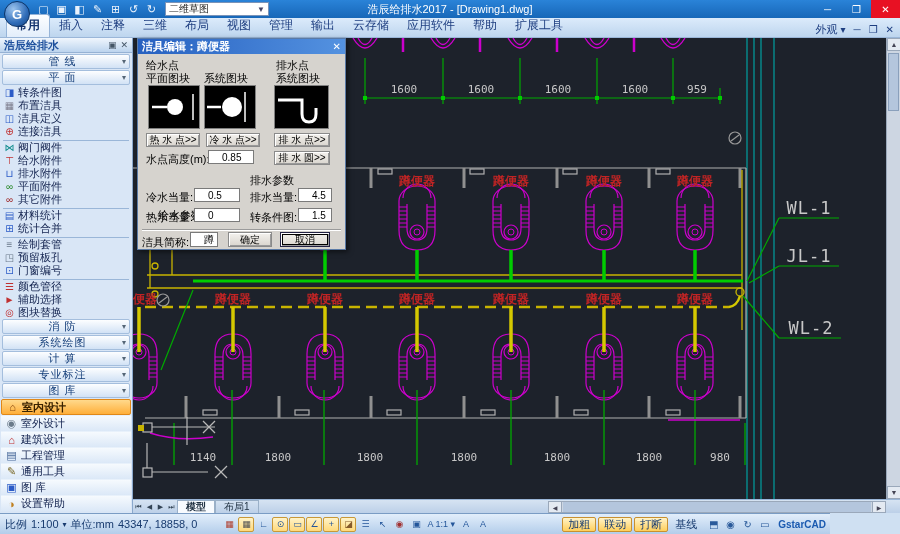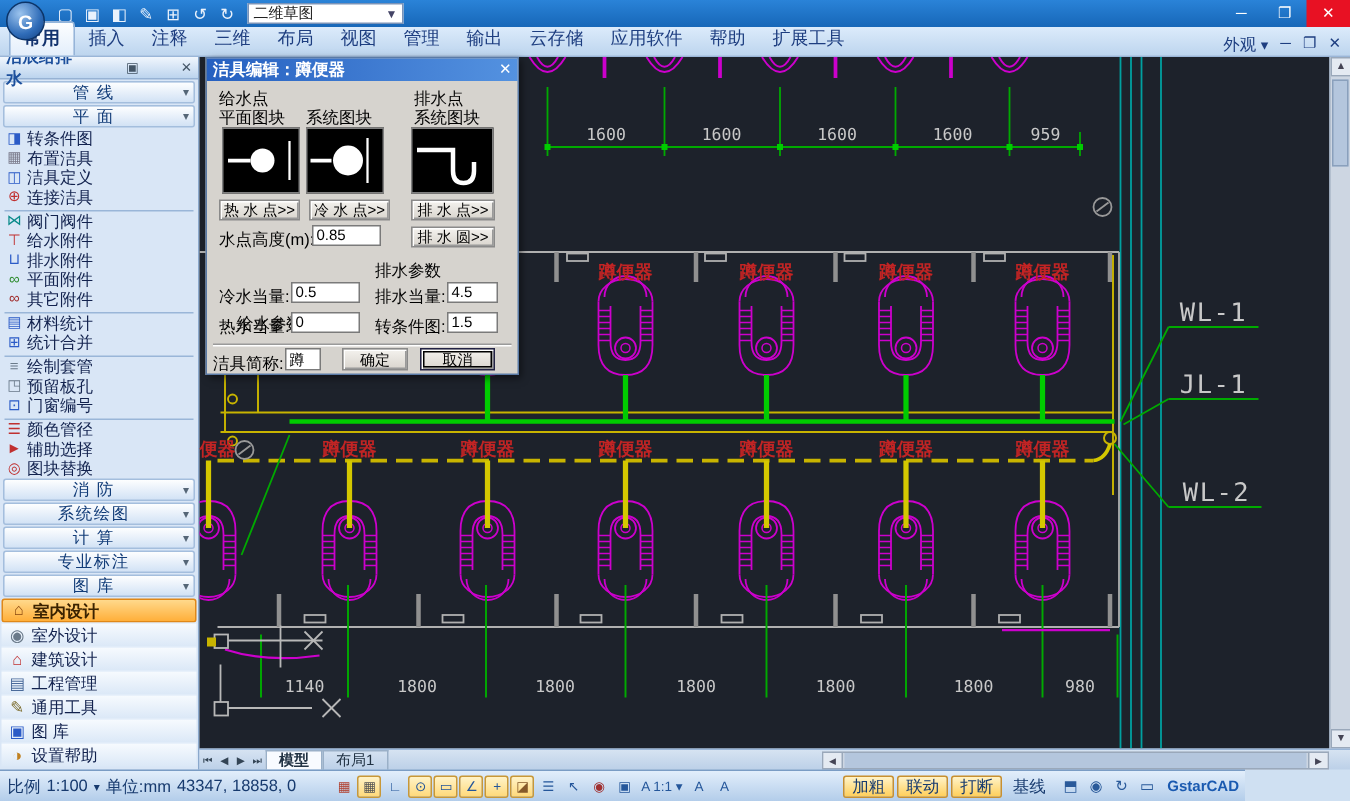--- a/index.html
+++ b/index.html
@@ -29,21 +29,21 @@
   .rtab { padding:2px 9px 3px 9px; font-size:12px; color:#1e3e80; cursor:default; white-space:nowrap; }
   .rtab.active { background:linear-gradient(#fdfeff,#e3eefb); border:1px solid #96b4d8; border-bottom:none;
     border-radius:3px 3px 0 0; color:#13336e; font-weight:bold; }
   #ribbon-right { margin-left:auto; display:flex; align-items:center; gap:8px; padding-right:6px; font-size:11px; color:#1e3e80; }
   #ribbon-right .g { font-size:10px; }
 
   
   #palette { position:absolute; left:0; top:38px; width:133px; height:475px;
     background:#d9e6f6; border-right:1px solid #8aa8cc; overflow:hidden; }
   #palette-head { height:15px; background:linear-gradient(#f0f6fd,#bcd4ee); border-bottom:1px solid #96b2d4;
-    display:flex; align-items:center; padding:0 4px;gap:24px; }
+    display:flex; align-items:center; padding:0 4px; }
   #palette-head .ttl { font-size:11px; font-weight:bold; color:#1c4f9c; flex:1; }
   #palette-head .hic { font-size:9px; color:#456; margin-left:4px; cursor:default; }
   #palette-list { padding-top:1px; }
   .pgroup { height:15px; margin:0 2px 1px 2px; background:linear-gradient(#fdfeff,#d2e2f5);
     border:1px solid #a4bedd; border-radius:2px; display:flex; align-items:center; font-size:11px; color:#123c78; }
   .pgroup .lbl { flex:1; text-align:center; letter-spacing:1px; }
   .pgroup .car { font-size:8px; color:#567; margin-right:3px; }
   .pitem { height:13px; display:flex; align-items:center; padding-left:3px; font-size:11px; color:#12224e; cursor:default; }
   .pitem .picon { width:13px; font-size:10px; text-align:center; margin-right:2px; }
   .pdiv { height:3px; margin:0 3px; border-bottom:1px solid #9ab6d8; }
@@ -65,21 +65,21 @@
   #dlg-title { height:15px; background:linear-gradient(90deg,#2660c0,#5492e0); color:#fff; font-weight:bold;
     display:flex; align-items:center; padding:0 4px; font-size:11px; }
   #dlg-title .t { flex:1; }
   #dlg-title .x { font-size:10px; cursor:default; }
   .dlbl { position:absolute; font-size:11px; white-space:nowrap; }
   .dprev { position:absolute; background:#000; border:1px solid #808080; }
   .dbtn { position:absolute; background:linear-gradient(#f4f2ee,#d9d5ce); border:1px solid #8a8a8a;
     box-shadow:inset 1px 1px 0 #fff, inset -1px -1px 0 #9a9a9a; font-size:10px; display:flex; align-items:center;
     justify-content:center; white-space:nowrap; cursor:default; }
   .dbtn.focus { outline:1px solid #000; outline-offset:-3px; border-color:#224; }
-  .dinput { position:absolute; background:#fff; border:1px solid #7a7a7a; font-size:10px; padding:0 2px;
+  .dinput { position:absolute; background:#fff; border:1px solid #7a7a7a; font-size:10px; padding:0 13px;
     display:flex; align-items:center; }
   #dlg-sep { position:absolute; left:4px; right:4px; top:190px; border-top:1px solid #9a9a9a; border-bottom:1px solid #fff; }
 
   
   #sheetbar { position:absolute; left:133px; top:499px; width:767px; height:14px;
     background:linear-gradient(#d6e3f2,#bcd0e8); border-top:1px solid #9ab6d8; display:flex; align-items:center; font-size:9px; }
   .nav { color:#345; width:11px; text-align:center; font-size:7px; }
   .stab { padding:0 8px; height:13px; display:flex; align-items:center; font-size:10px; color:#234; border:1px solid #9ab0c8; border-bottom:none; }
   .stab.active { background:#f8fbff; font-weight:bold; }
   #hscroll { position:absolute; left:415px; top:1px; width:338px; height:12px; background:#cdd6e2; border:1px solid #9aa8ba; }
@@ -119,20 +119,21 @@
         <span class="qat">◧</span>
         <span class="qat">✎</span>
         <span class="qat">⊞</span>
         <span class="qat">↺</span>
         <span class="qat">↻</span>
       </div>
     <div id="ws-combo">
       <span>二维草图</span>
       <span class="car">▼</span>
     </div>
+    <div id="win-title">浩辰给排水2017 - [Drawing1.dwg]</div>
     <div id="winbtns">
       <div class="wbtn">─</div>
       <div class="wbtn">❐</div>
       <div class="wbtn close">✕</div>
     </div>
   </div>
 
   <div id="ribbonbar">
     <div id="ribbon-tabs">
         <span class="rtab active">常用</span>

